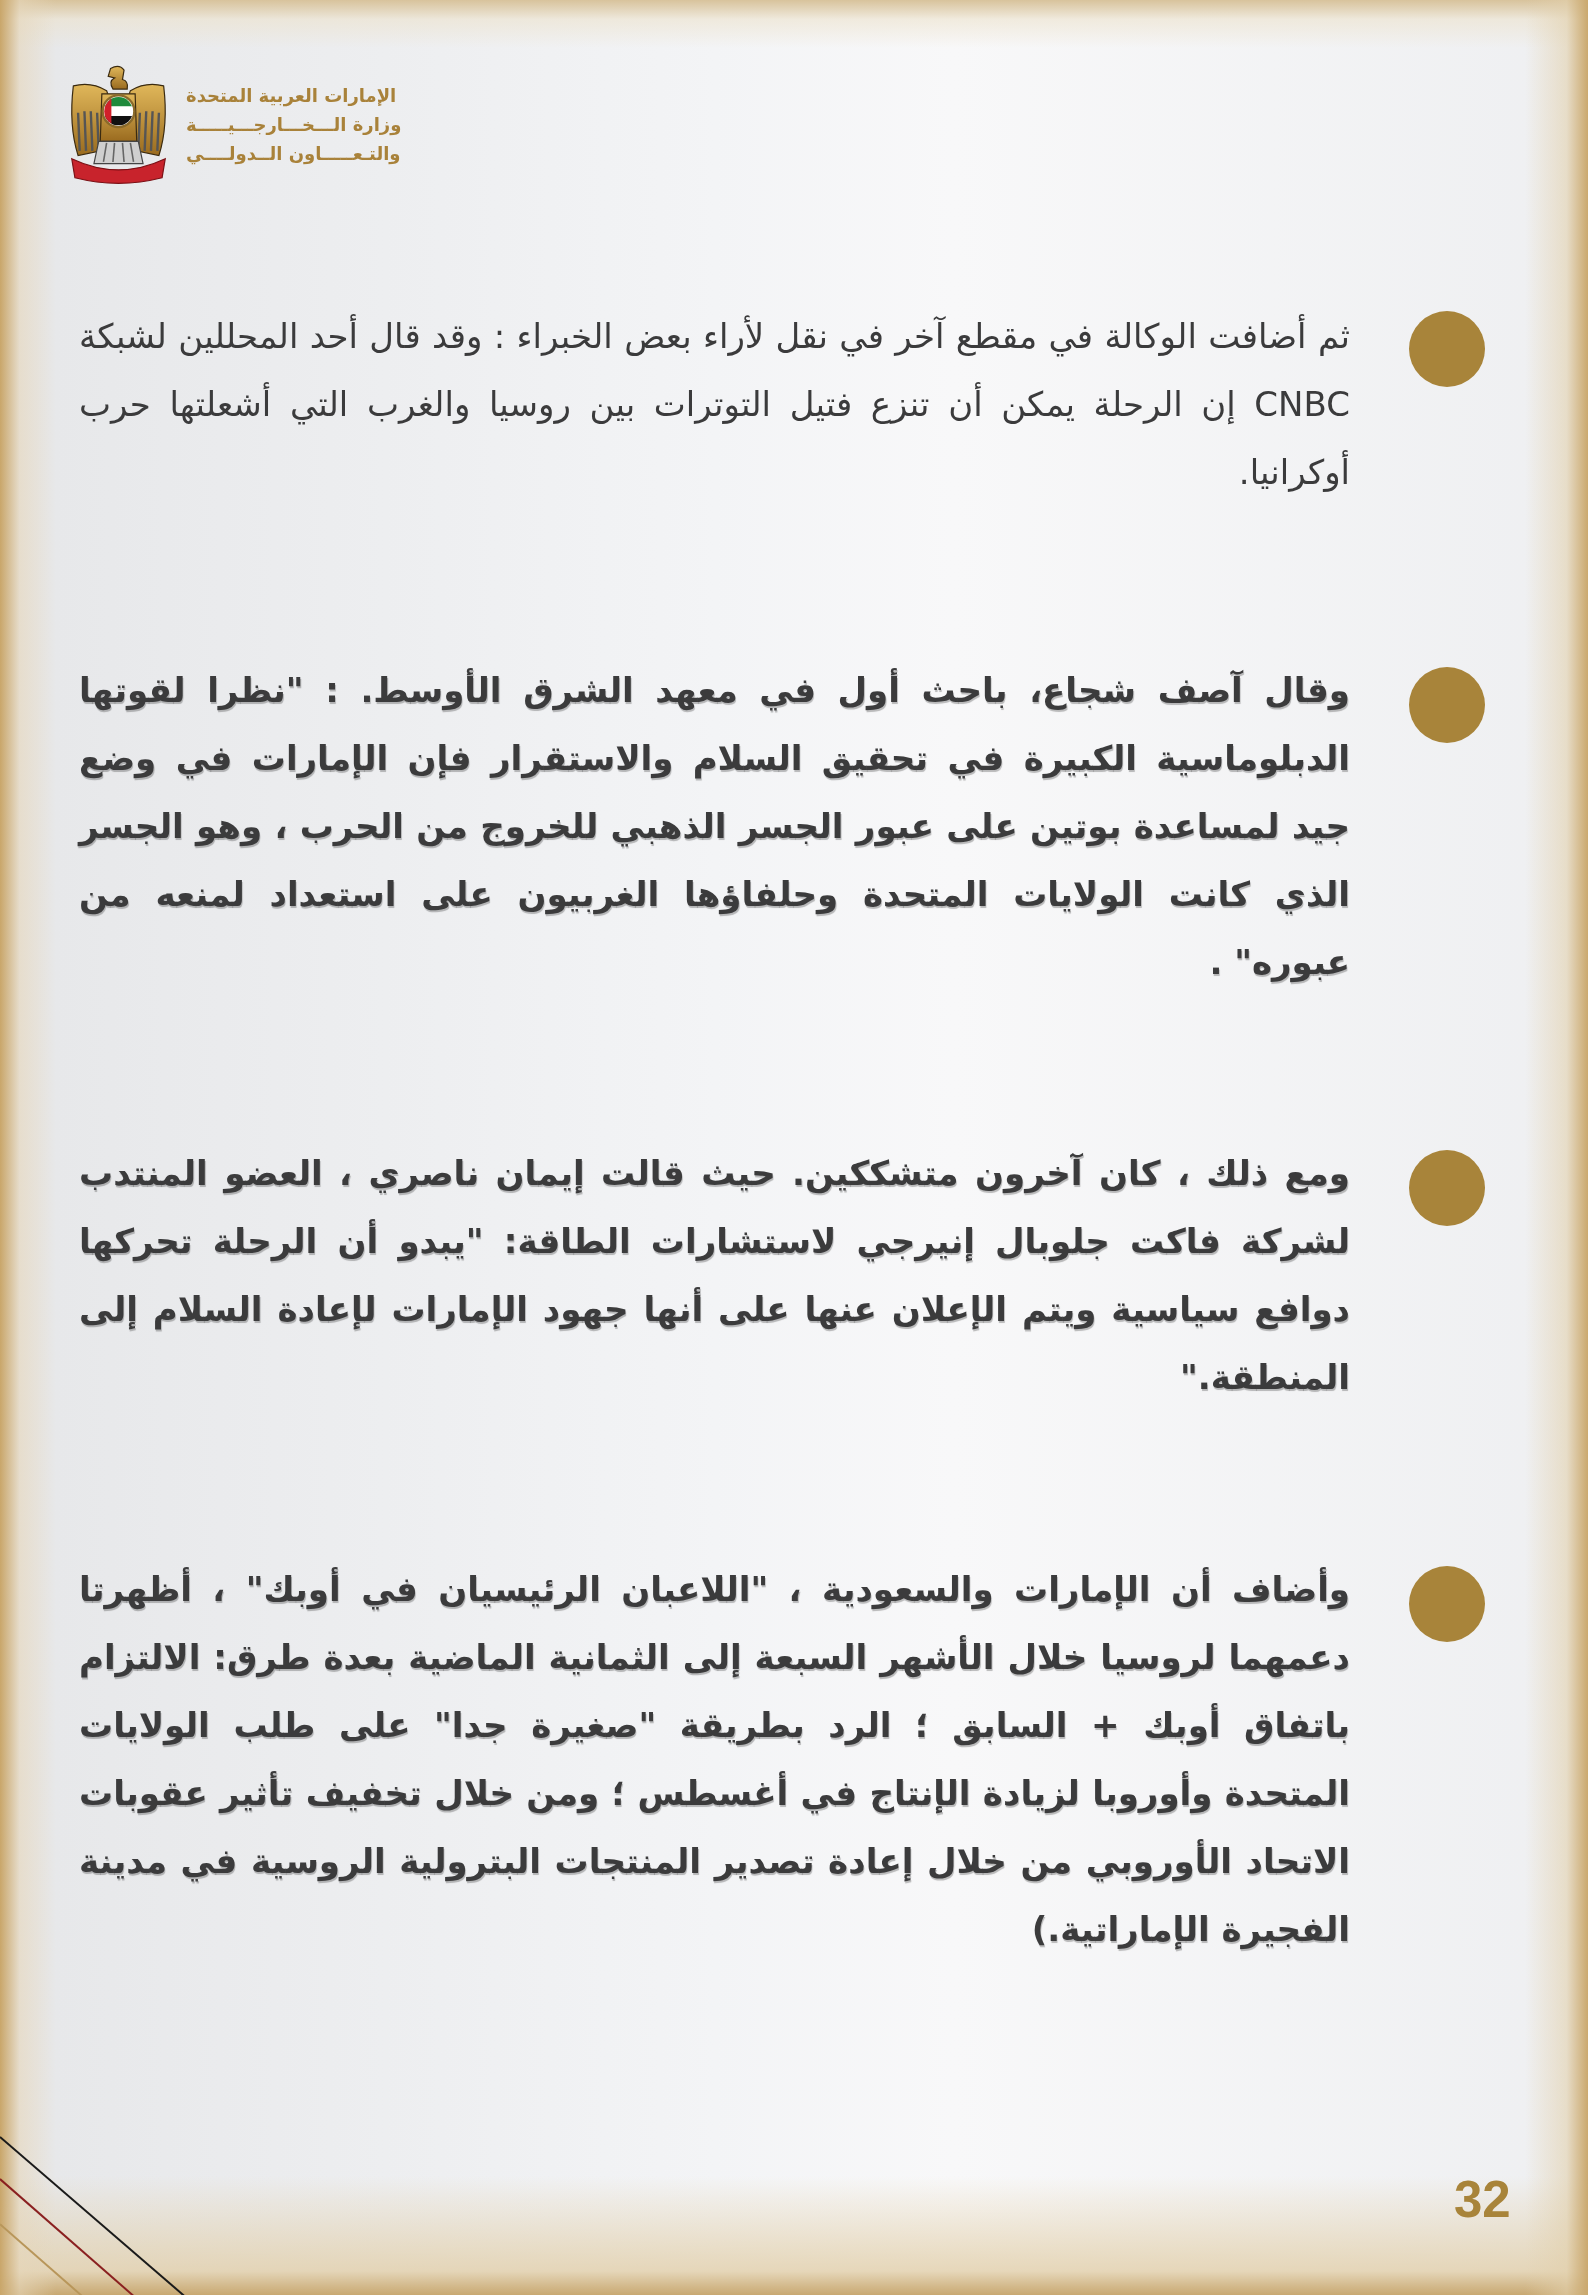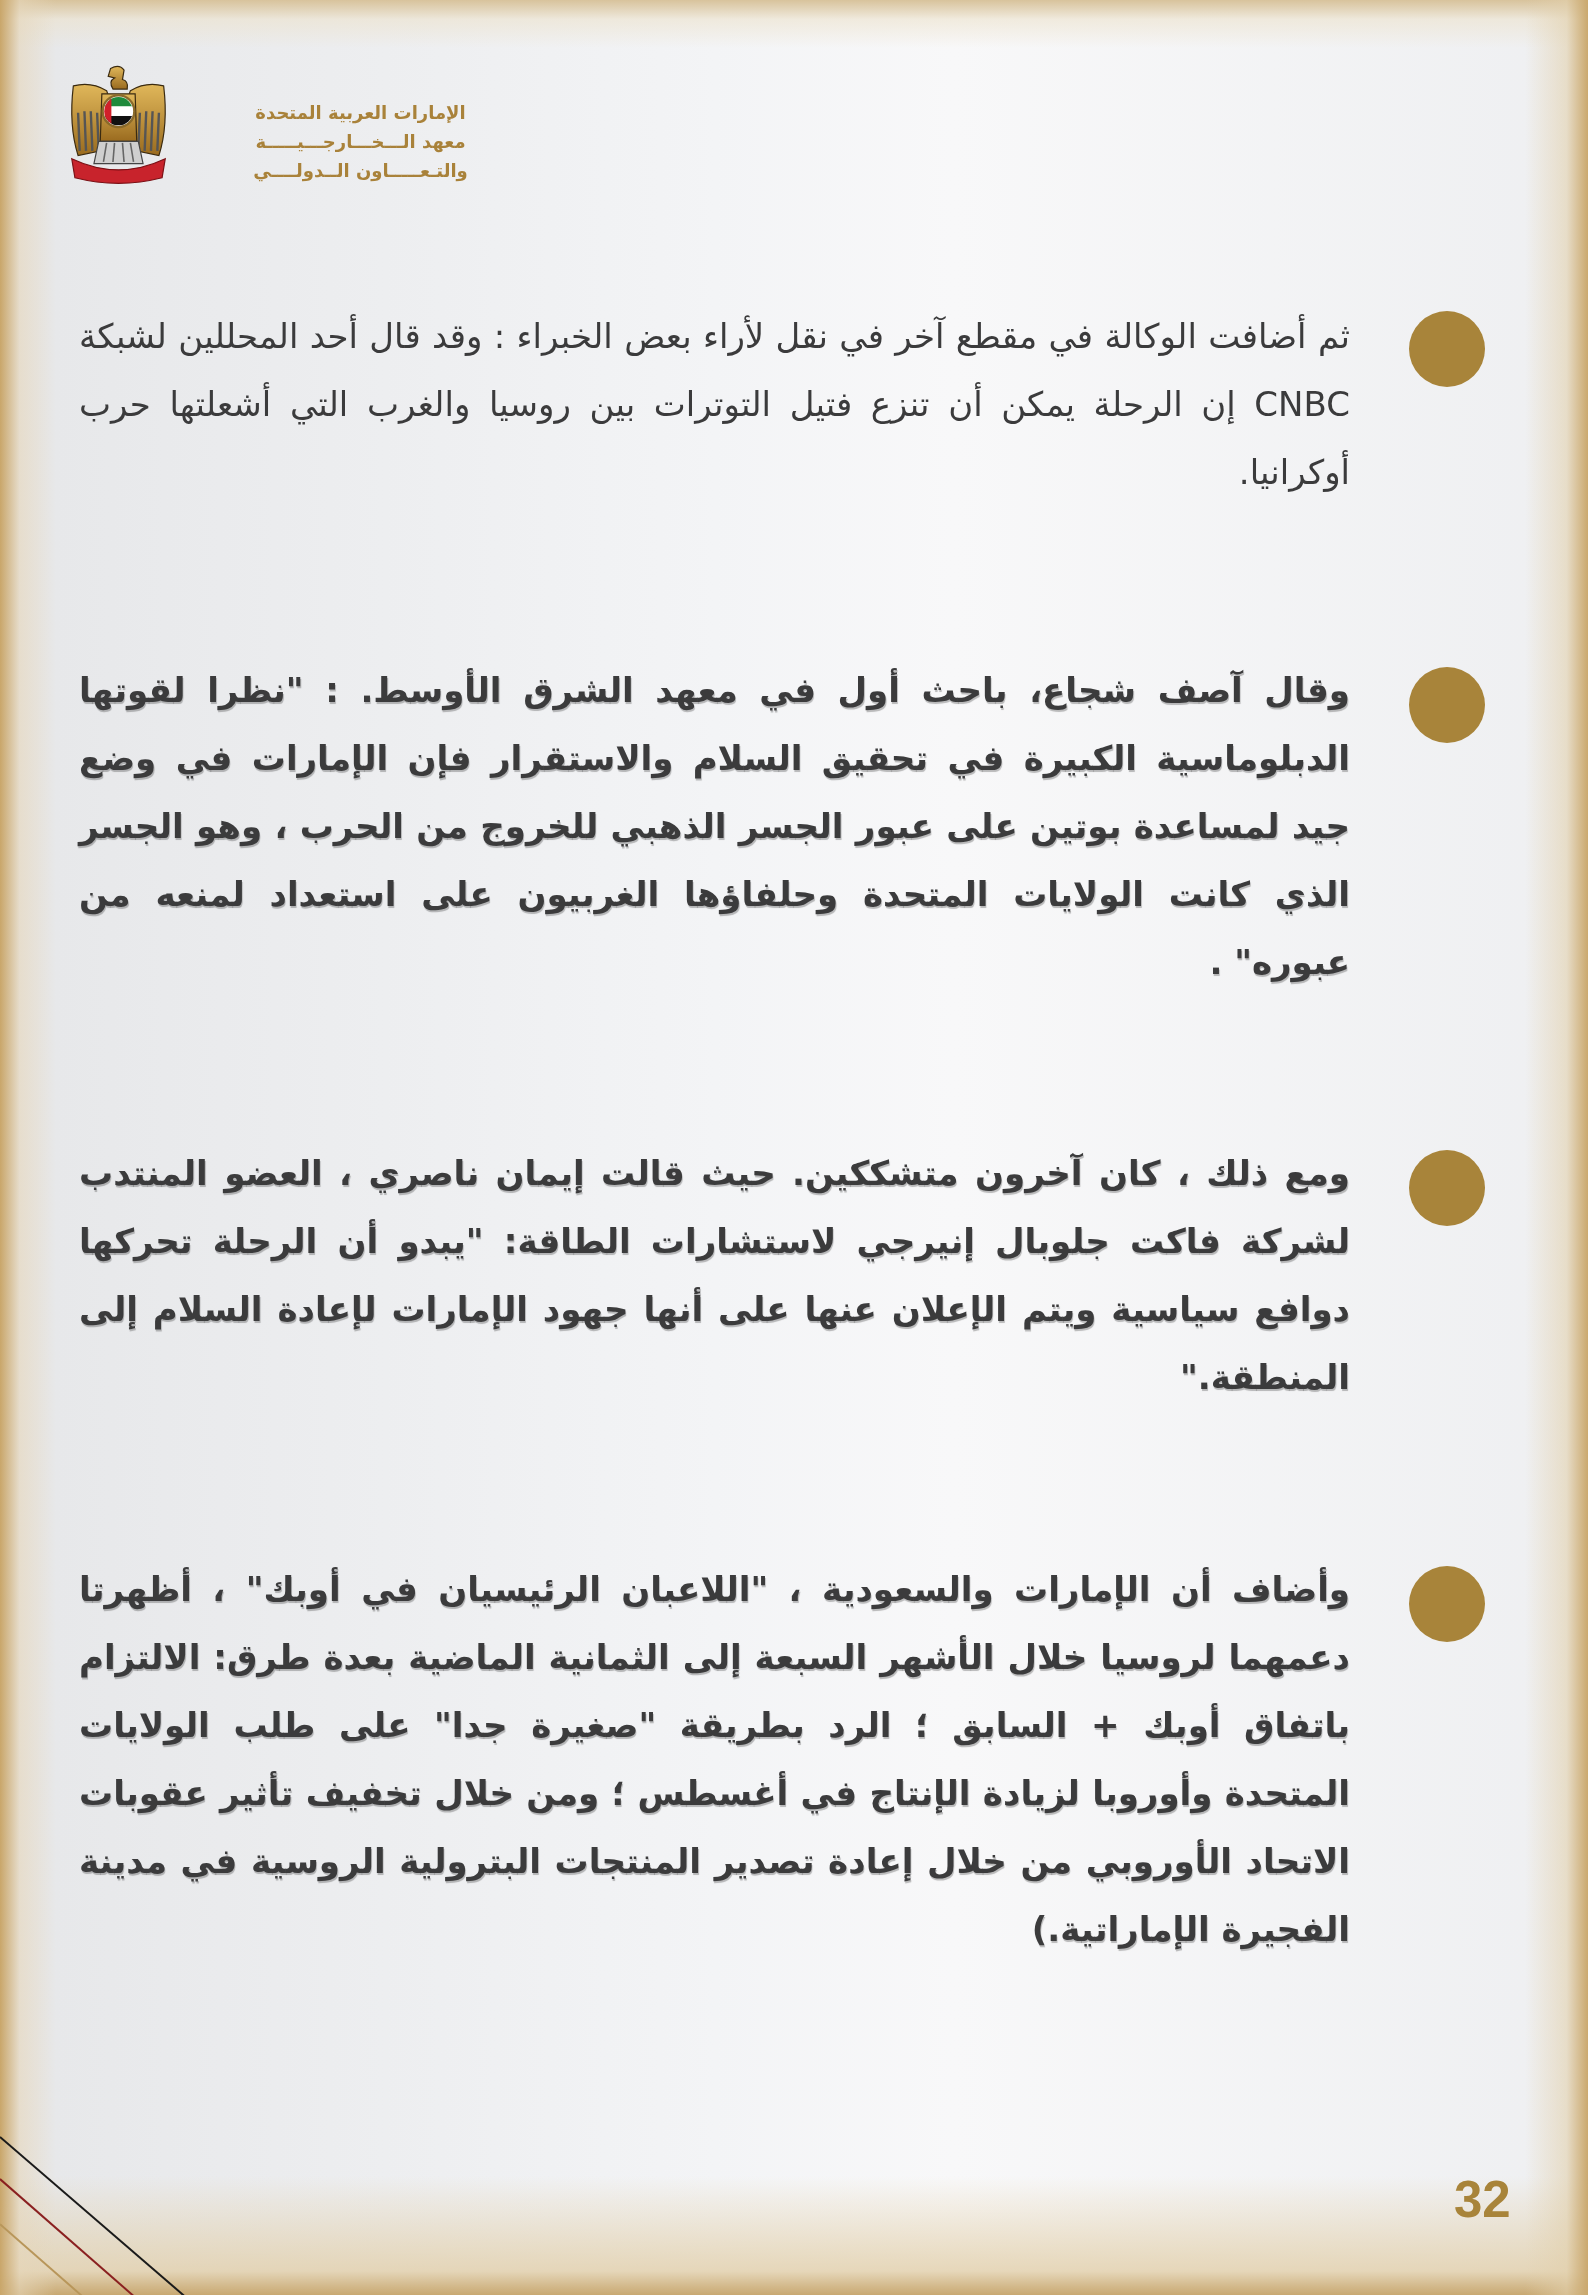--- a/index.html
+++ b/index.html
@@ -18,22 +18,22 @@
     .frame-bottom { position: absolute; left: 0; right: 0; bottom: 0; height: 119px;
       background: linear-gradient(0deg, #c8a871 0%, rgba(226,207,170,0.8) 20%, rgba(241,242,244,0) 100%); }
     .frame-left { position: absolute; left: 0; top: 0; bottom: 0; width: 56px;
       background: linear-gradient(90deg, #c9a66a 0%, rgba(230,214,185,0.6) 35%, rgba(241,242,244,0) 100%); }
     .frame-right { position: absolute; right: 0; top: 0; bottom: 0; width: 64px;
       background: linear-gradient(270deg, #c9a66a 0%, rgba(226,208,172,0.6) 35%, rgba(241,242,244,0) 100%); }
 
     
     .logo { position: absolute; left: 67px; top: 62px; width: 469px; height: 127px; }
     .emblem { position: absolute; left: 0; top: 0; width: 103px; height: 127px; }
-    .logo-text { position: absolute; left: 119px; top: 19px; width: 349px; direction: rtl; text-align: center;
-      color: #a9823a; font-family: "DejaVu Sans", sans-serif; font-weight: bold; font-size: 18px; line-height: 29px; margin-top: 17px; }
+    .logo-text { position: absolute; left: 119px; top: 19px; width: 349px; direction: rtl; text-align: left;
+      color: #a9823a; font-family: "DejaVu Sans", sans-serif; font-weight: bold; font-size: 18px; line-height: 29px; }
     .logo-text div { white-space: nowrap; }
 
     
     .item { position: absolute; left: 79px; width: 1406px; }
     .bullet { position: absolute; right: 0; width: 76px; height: 76px; border-radius: 50%;
       background: #a8843a; }
     .para { position: absolute; right: 135px; width: 1271px; direction: rtl; text-align: justify;
       text-align-last: right; color: #3b3b3c; font-size: 34px; line-height: 68px; margin: 0; }
     .para.regular { font-family: "DejaVu Sans", sans-serif; font-weight: normal; }
     .para.bold { font-family: "DejaVu Sans", sans-serif; font-weight: bold; letter-spacing: -0.4px;
@@ -95,21 +95,21 @@
         <line x1="50" y1="102" x2="46" y2="126"></line>
         <line x1="60" y1="102" x2="58" y2="126"></line>
         <line x1="70" y1="102" x2="72" y2="126"></line>
         <line x1="80" y1="102" x2="84" y2="126"></line>
       </g>
 
     <path d="M6 122 Q65 150 124 122 L120 146 Q65 160 10 146 Z" fill="#c8232c" stroke="#7a1015" stroke-width="1.5"></path>
   </svg>
   <div class="logo-text">
     <div>الإمارات العربية المتحدة</div>
-    <div>معهد الـــخـــارجـــيـــــة</div>
+    <div>وزارة الـــخـــارجـــيـــــة</div>
     <div>والتـعـــــاون الــدولــــي</div>
   </div>
 </div>
 
 <div class="item" style="top:311px;">
   <div class="bullet" style="top:0;"></div>
   <p class="para regular" style="top:-9.5px;">ثم أضافت الوكالة في مقطع آخر في نقل لأراء بعض الخبراء : وقد قال أحد المحللين لشبكة CNBC إن الرحلة يمكن أن تنزع فتيل التوترات بين روسيا والغرب التي أشعلتها حرب أوكرانيا.</p>
 </div>
 
 <div class="item" style="top:667px;">

